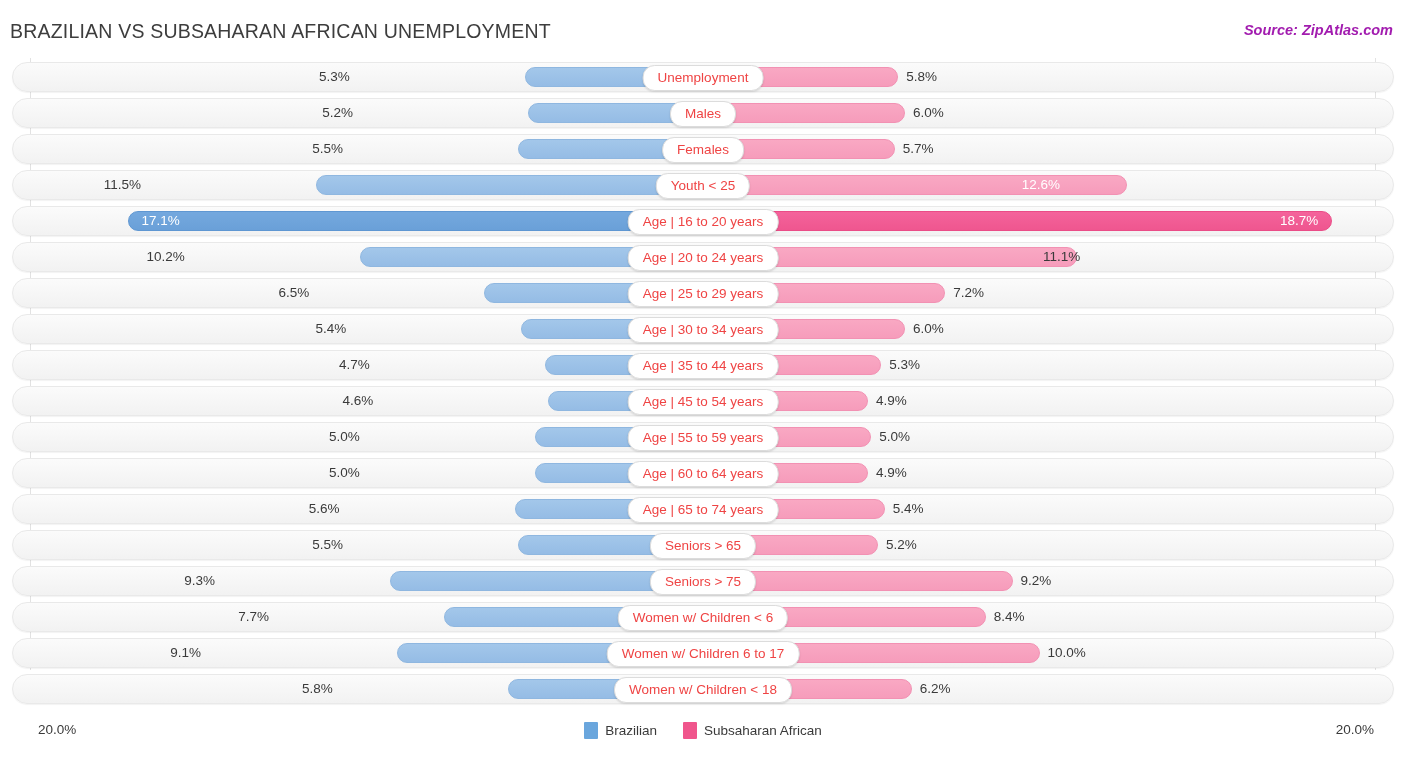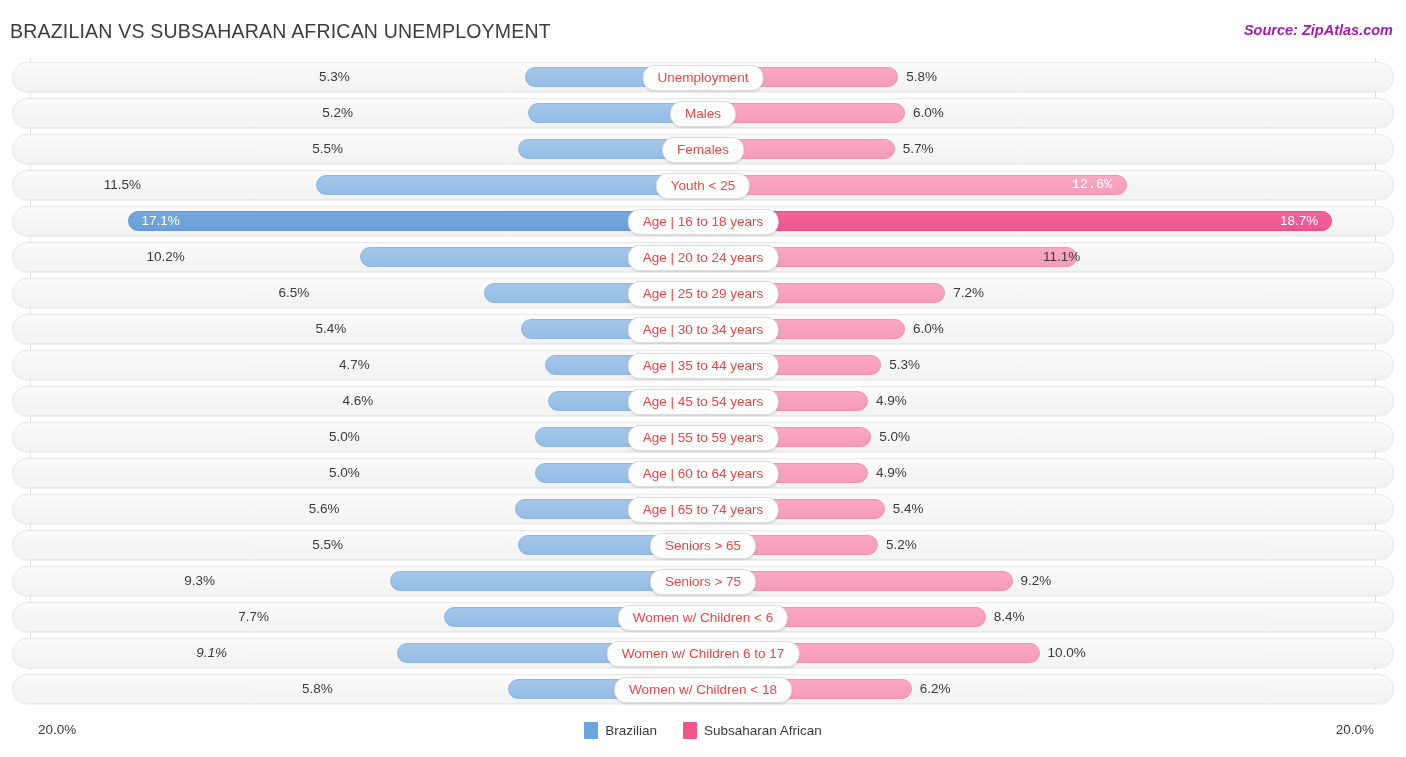--- a/index.html
+++ b/index.html
@@ -136,33 +136,33 @@
             <div class="val outR" style="left: 902.805px;">5.7%</div>
           </div>
           <div class="pill">Females</div>
         </div>
         <div class="row">
           <div class="track"></div>
           <div class="barwrap">
             <div class="bar left" style="left: 316.025px; width: 386.975px;"></div>
             <div class="bar right" style="left: 703px; width: 423.99px;"></div>
             <div class="val outL" style="right: 1097.97px;">11.5%</div>
-            <div class="val inR" style="left: 1068px; width: 48px; text-align: center; font-family: Liberation Mono, monospace;">12.6%</div>
+            <div class="val inR" style="left: 1012px; width: 48px; text-align: right;">12.6%</div>
           </div>
           <div class="pill">Youth &lt; 25</div>
         </div>
         <div class="row">
           <div class="track"></div>
           <div class="barwrap">
             <div class="bar left max" style="left: 127.585px; width: 575.415px;"></div>
             <div class="bar right max" style="left: 703px; width: 629.255px;"></div>
             <div class="val inL" style="left: 141.585px; text-align: left;">17.1%</div>
             <div class="val inR" style="left: 1270.26px; width: 48px; text-align: right;">18.7%</div>
           </div>
-          <div class="pill">Age | 16 to 18 years</div>
+          <div class="pill">Age | 16 to 20 years</div>
         </div>
         <div class="row">
           <div class="track"></div>
           <div class="barwrap">
             <div class="bar left" style="left: 359.77px; width: 343.23px;"></div>
             <div class="bar right" style="left: 703px; width: 373.515px;"></div>
             <div class="val outL" style="right: 1054.23px;">10.2%</div>
             <div class="val outR" style="left: 1043px;">11.1%</div>
           </div>
           <div class="pill">Age | 20 to 24 years</div>
@@ -265,21 +265,21 @@
             <div class="val outL" style="right: 970.105px;">7.7%</div>
             <div class="val outR" style="left: 993.66px;">8.4%</div>
           </div>
           <div class="pill">Women w/ Children &lt; 6</div>
         </div>
         <div class="row">
           <div class="track"></div>
           <div class="barwrap">
             <div class="bar left" style="left: 396.785px; width: 306.215px;"></div>
             <div class="bar right" style="left: 703px; width: 336.5px;"></div>
-            <div class="val outL" style="right: 1012px; font-style: italic;">9.1%</div>
+            <div class="val outL" style="right: 1038px;">9.1%</div>
             <div class="val outR" style="left: 1047.5px;">10.0%</div>
           </div>
           <div class="pill">Women w/ Children 6 to 17</div>
         </div>
         <div class="row">
           <div class="track"></div>
           <div class="barwrap">
             <div class="bar left" style="left: 507.83px; width: 195.17px;"></div>
             <div class="bar right" style="left: 703px; width: 208.63px;"></div>
             <div class="val outL" style="right: 906.17px;">5.8%</div>

